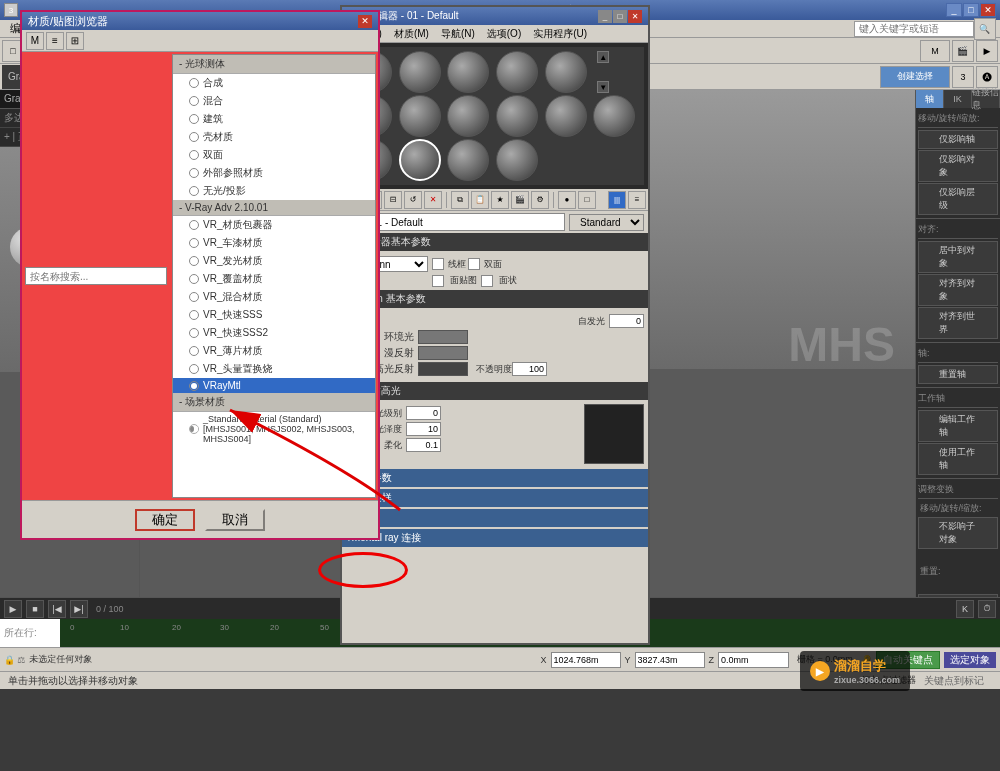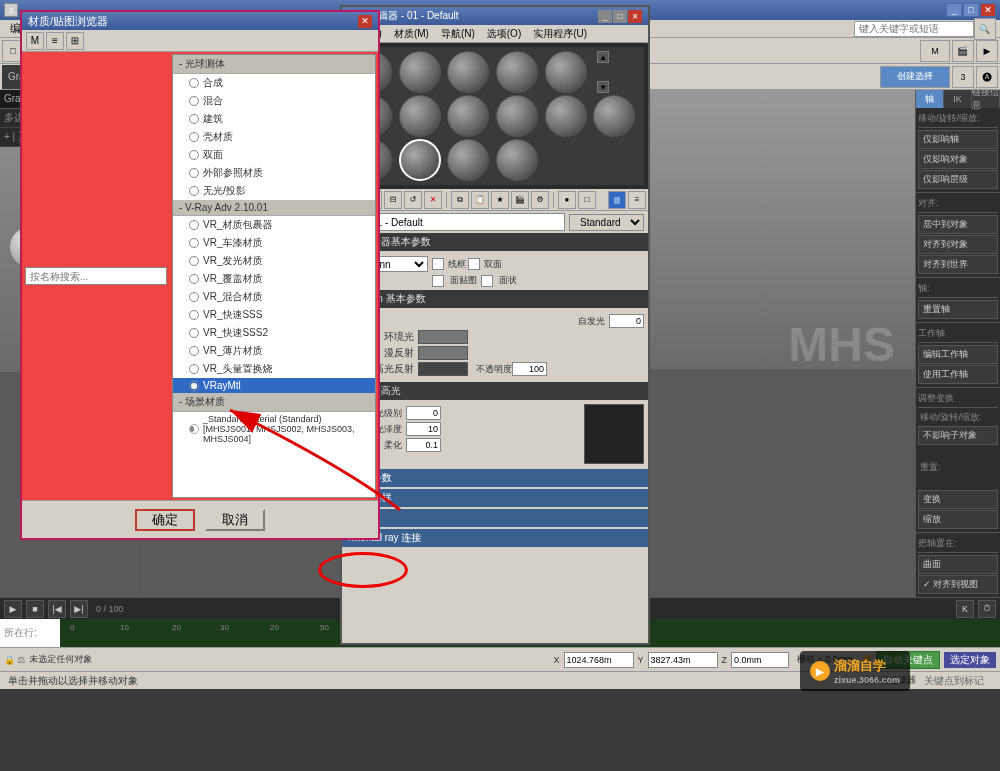--- a/index.html
+++ b/index.html
@@ -145,21 +145,21 @@
       font-size: 9px;
       padding: 2px 0;
       border-bottom: 1px solid #555;
       margin-bottom: 2px;
     }
     .right-btn {
       width: 100%;
       background: #3a3a3a;
       color: #ccc;
       font-size: 9px;
-      padding: 2px 4px;
+      padding: 2px 20px;
       margin: 1px 0;
       border: 1px solid #555;
       cursor: pointer;
       text-align: left;
     }
 
     
     .dialog-material-browser {
       position: absolute;
       top: 10px;
@@ -1040,21 +1040,21 @@
     <span>🔒</span>
     <span>⚖</span>
   </div>
   <span style="font-size:9px;color:#333;">未选定任何对象</span>
   <div style="flex:1;"></div>
   <span style="font-size:9px;color:#333;">X</span>
   <input type="text" class="status-input" value="1024.768m" style="">
   <span style="font-size:9px;color:#333;">Y</span>
   <input type="text" class="status-input" value="3827.43m" style="">
   <span style="font-size:9px;color:#333;">Z</span>
-  <input type="text" class="status-input" style="width: 58px;" value="0.0mm">
+  <input type="text" class="status-input" style="width: 71px;" value="0.0mm">
   <span style="font-size:9px;color:#333;padding:0 4px;">栅格 = 0.0mm</span>
   <div style="font-size:9px;display:flex;align-items:center;gap:2px;">
     <span>🔑</span>
   </div>
   <div class="status-green-btn">自动关键点</div>
   <div style="background:#4a4a9a;color:white;padding:1px 6px;font-size:10px;cursor:pointer;">选定对象</div>
 </div>
 
 <div style="width:100%;height:18px;background:#d4d0c8;display:flex;align-items:center;padding:0 8px;font-size:10px;color:#333;border-top:1px solid #999;">
   <span>单击并拖动以选择并移动对象</span>

